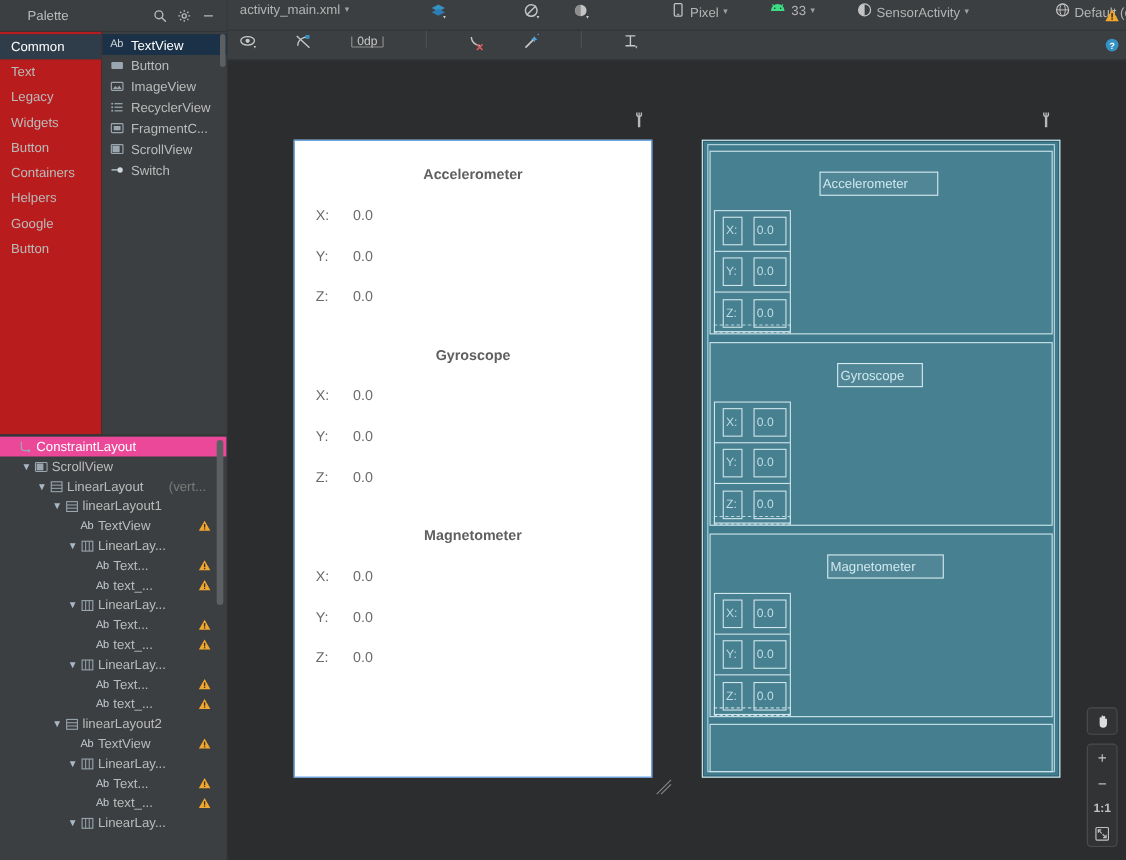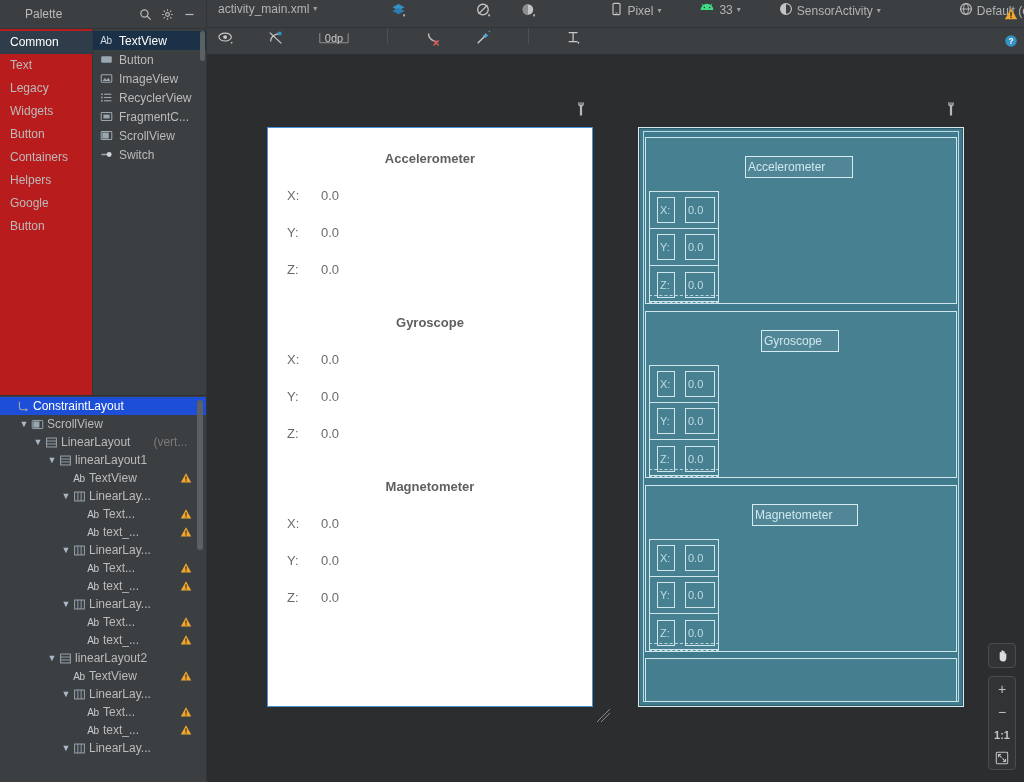--- a/index.html
+++ b/index.html
@@ -105,21 +105,21 @@
     position: relative;
     height: calc(100% - 27px);
     overflow: hidden;
     padding-top: 1px;
   }
   .tree-row {
     height: 18px; display: flex; align-items: center;
     font-size: 12px; color: #bbbbbb; cursor: default;
     white-space: nowrap;
   }
-  .tree-row.selected { background: #1d4ed8; color: #ffffff; }
+  .tree-row.selected { background: #ec4899; color: #ffffff; }
   .tw { width: 12px; flex: 0 0 12px; display: inline-flex; align-items: center; justify-content: center; }
   .chev { color: #a9b7c6; font-size: 9px; }
   .t-ico { width: 14px; flex: 0 0 14px; display: inline-flex; align-items: center; justify-content: center; margin-right: 3px; }
   .t-label { }
   .t-sub { color: #7a7a7a; margin-left: 23px; }
   .t-warn { margin-left: auto; margin-right: 14px; display:inline-flex; }
   #tree-scroll {
     position: absolute; right: 3px; top: 4px; width: 6px; height: 150px;
     background: #5c6063; border-radius: 3px;
   }

